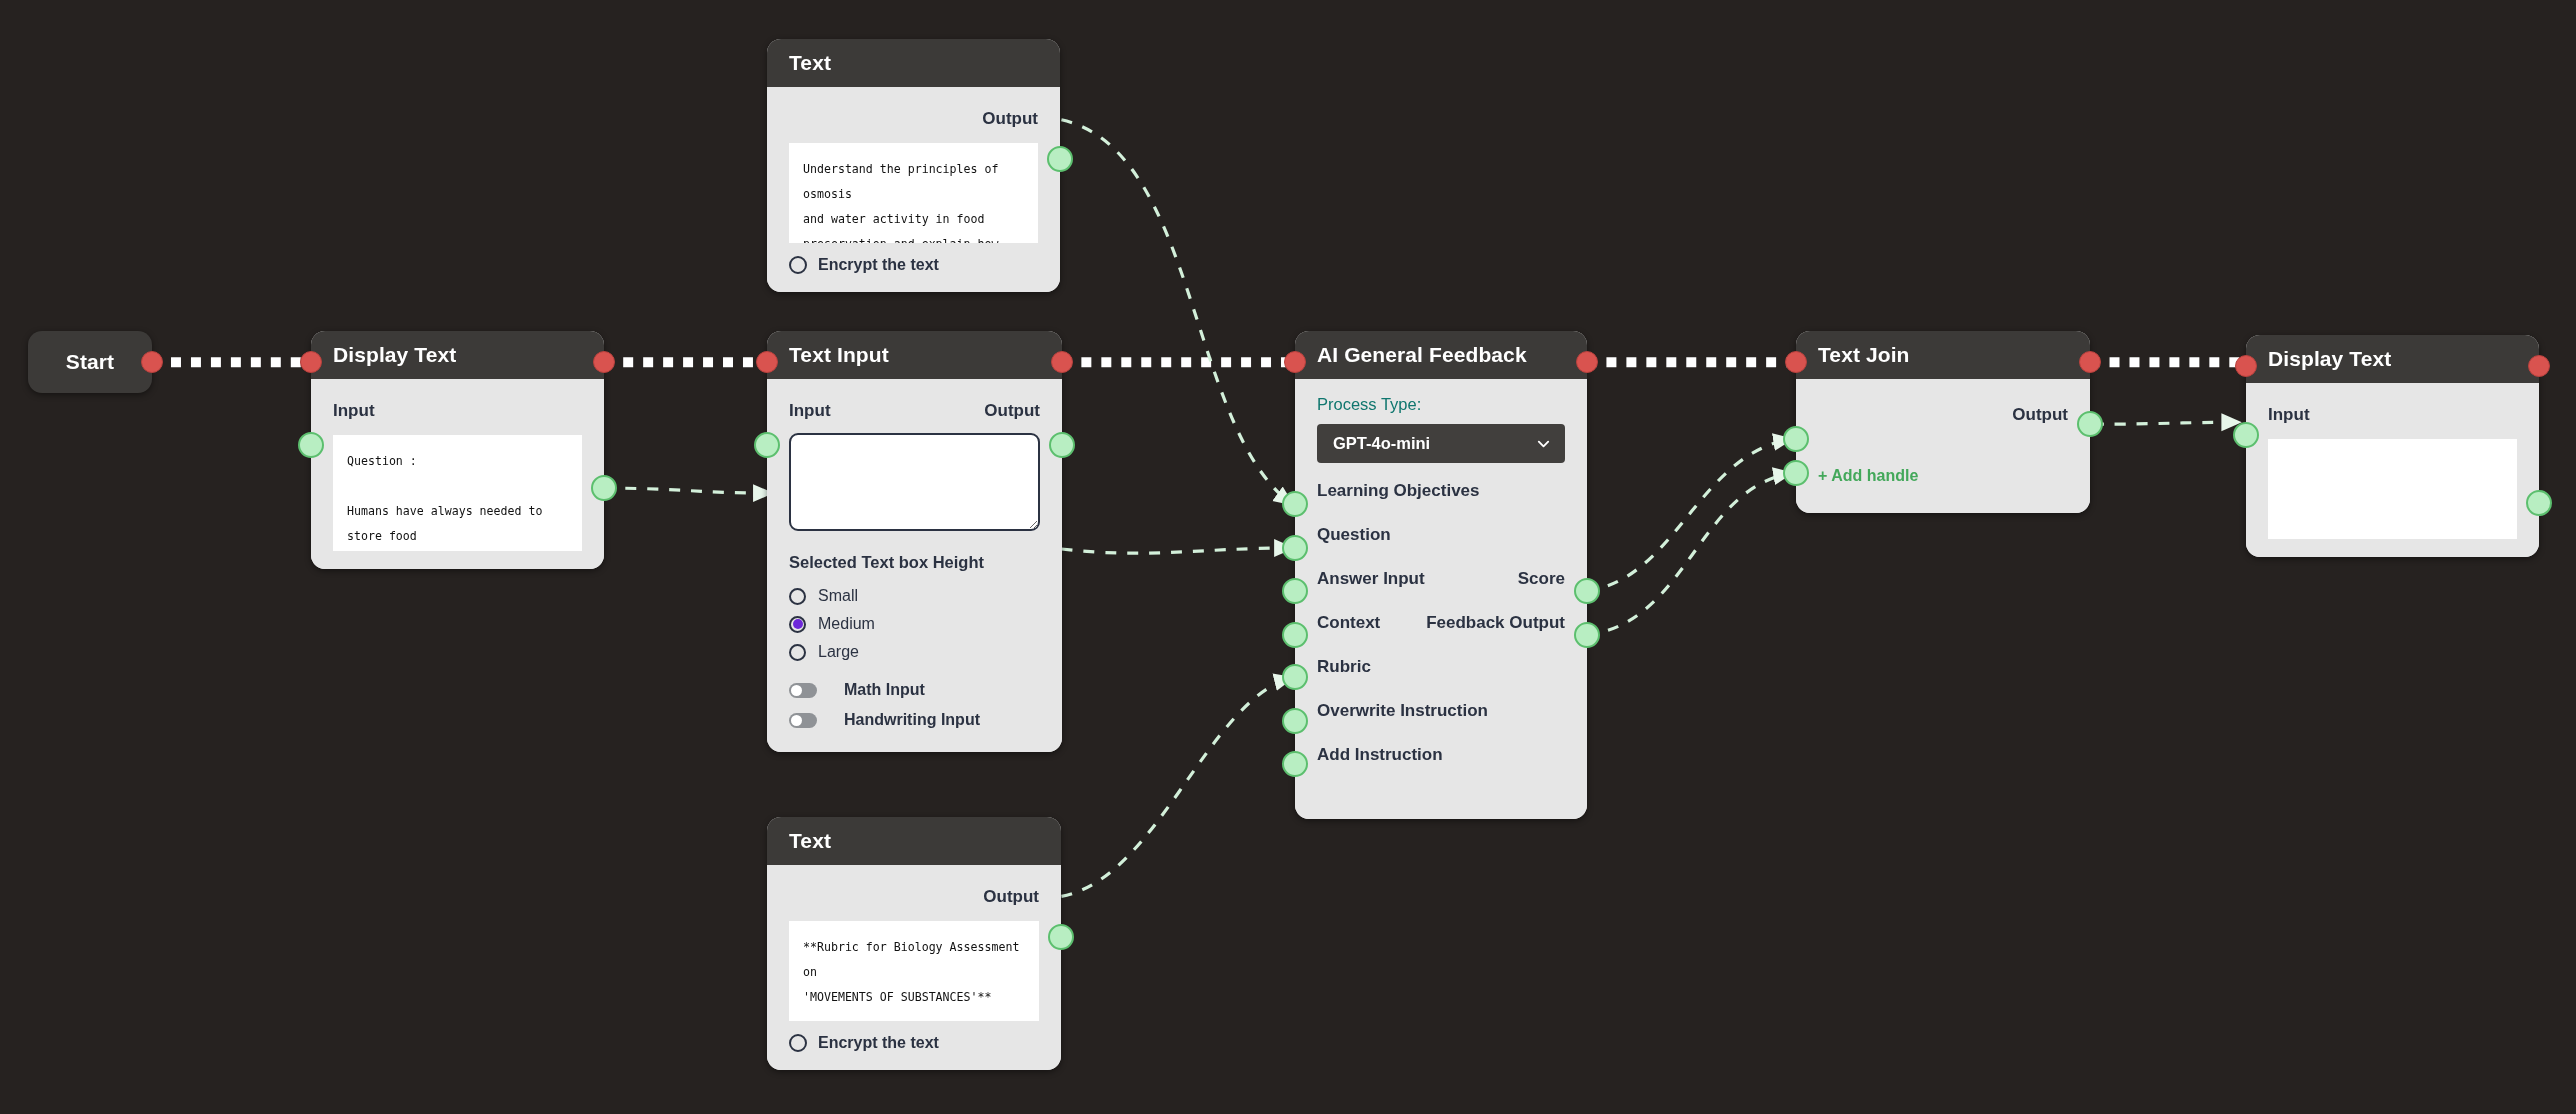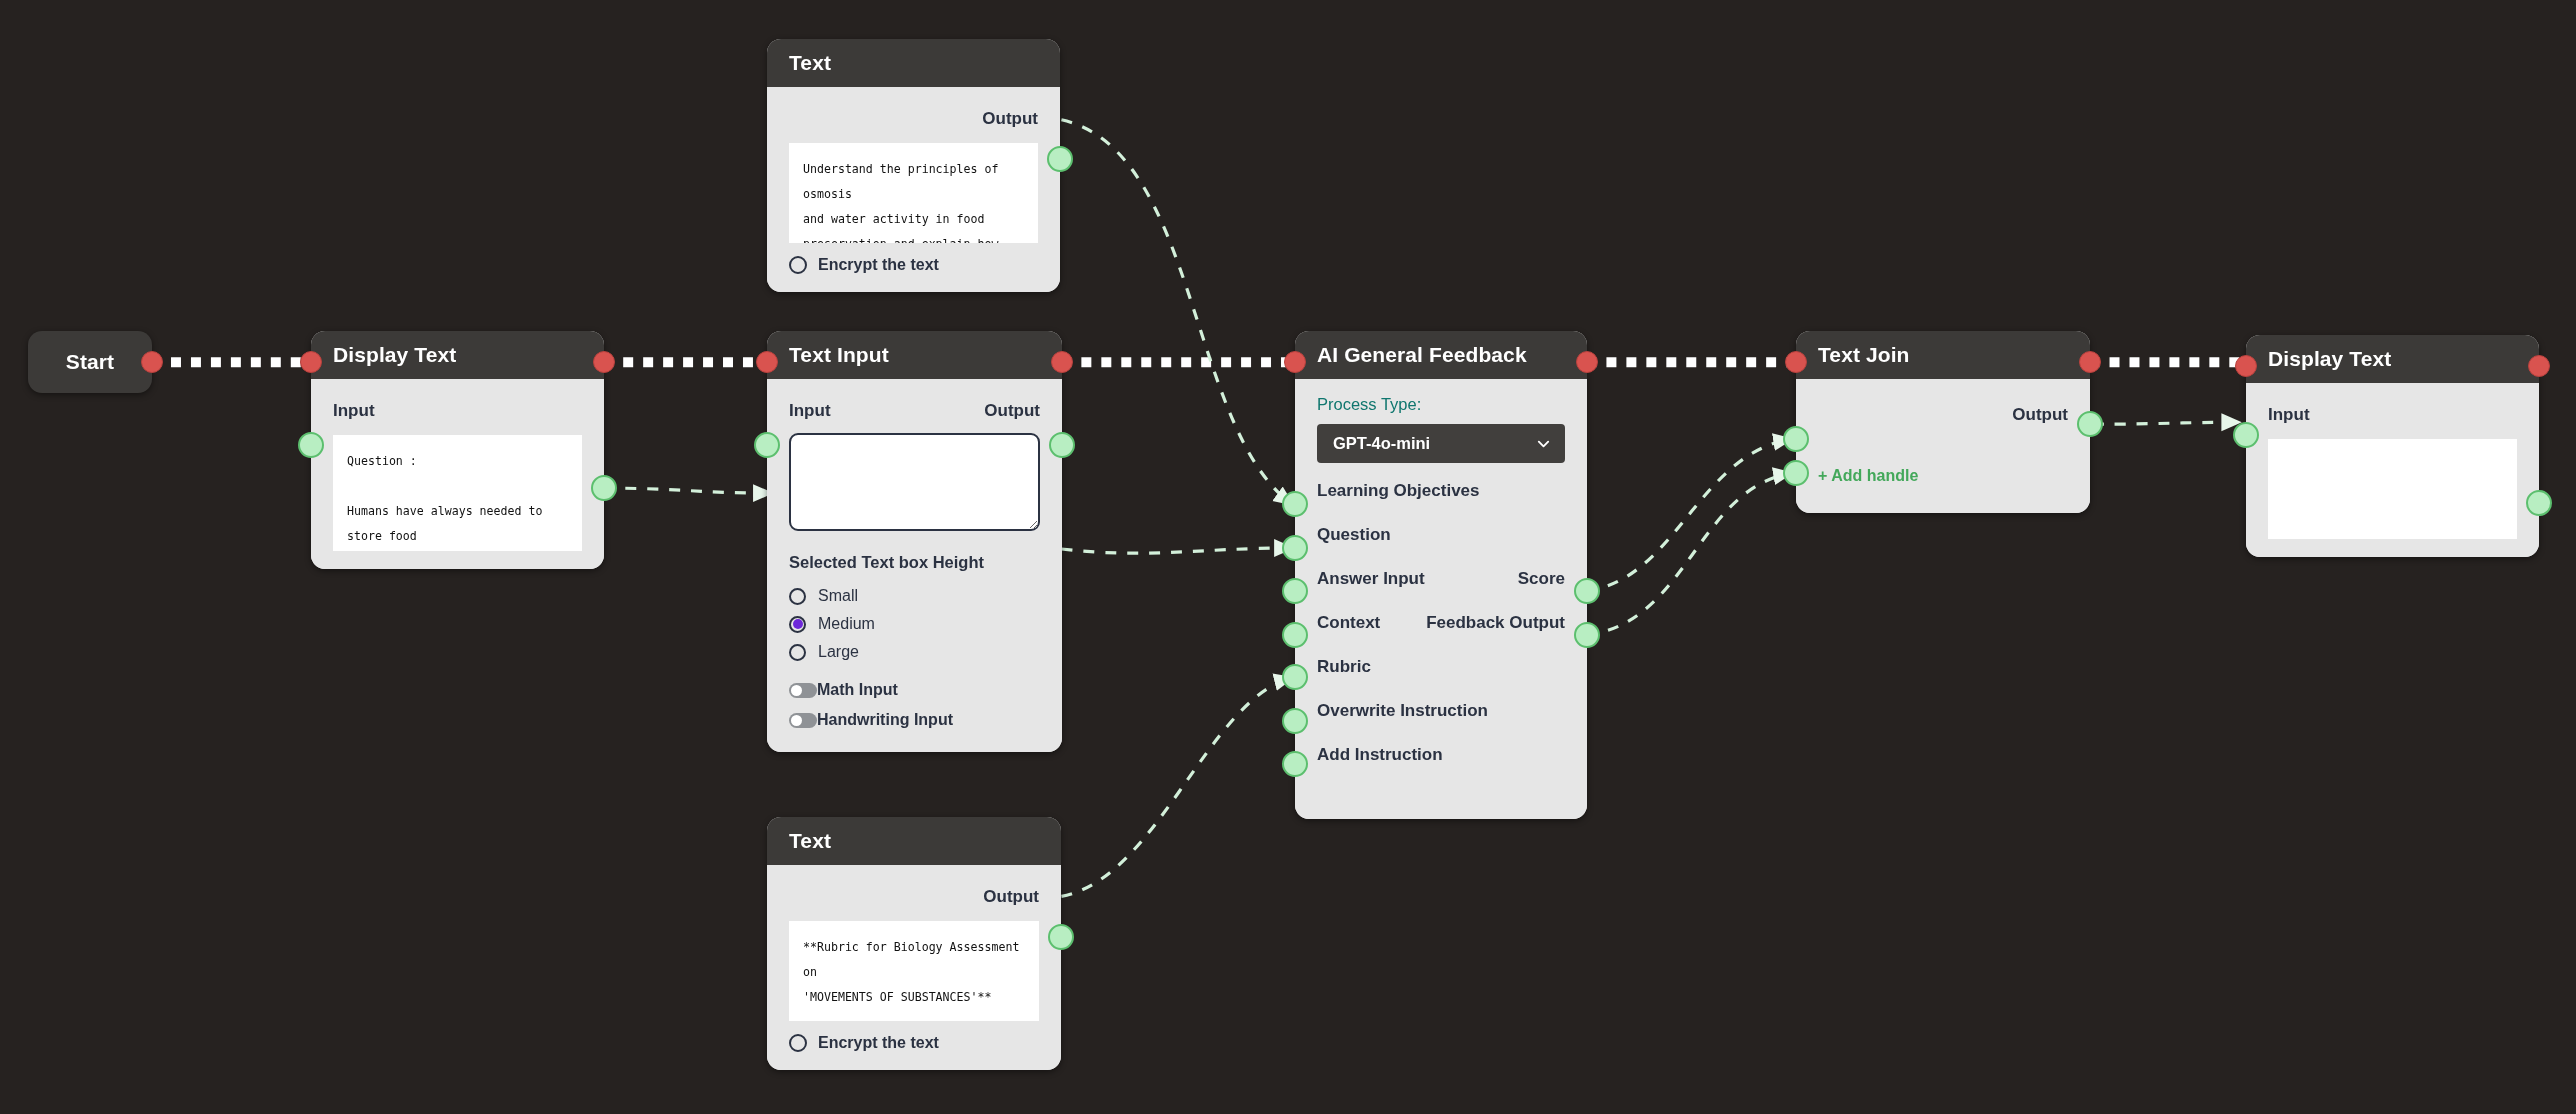--- a/index.html
+++ b/index.html
@@ -123,21 +123,21 @@
     border: 2.5px solid #2b3242; background: transparent;
     display: flex; align-items: center; justify-content: center;
     flex: 0 0 auto;
   }
   .radio.on::after {
     content: ""; width: 10px; height: 10px; border-radius: 50%;
     background: #6d28d9;
   }
   .radio-label { font-size: 16px; font-weight: normal; color: #2b3242; }
 
-  .toggle-row { display: flex; align-items: center; gap: 0; height: 28px; margin-top: 2px; }
+  .toggle-row { display: flex; align-items: center; gap: 27px; height: 28px; margin-top: 2px; }
   .toggle {
     width: 28px; height: 15px; border-radius: 9px;
     background: #8f9296; position: relative; flex: 0 0 auto;
   }
   .toggle::after {
     content: ""; position: absolute; top: 2px; left: 2px;
     width: 11px; height: 11px; border-radius: 50%; background: #ffffff;
   }
   .toggle-label { font-size: 16px; font-weight: bold; color: #2b3242; }
 

